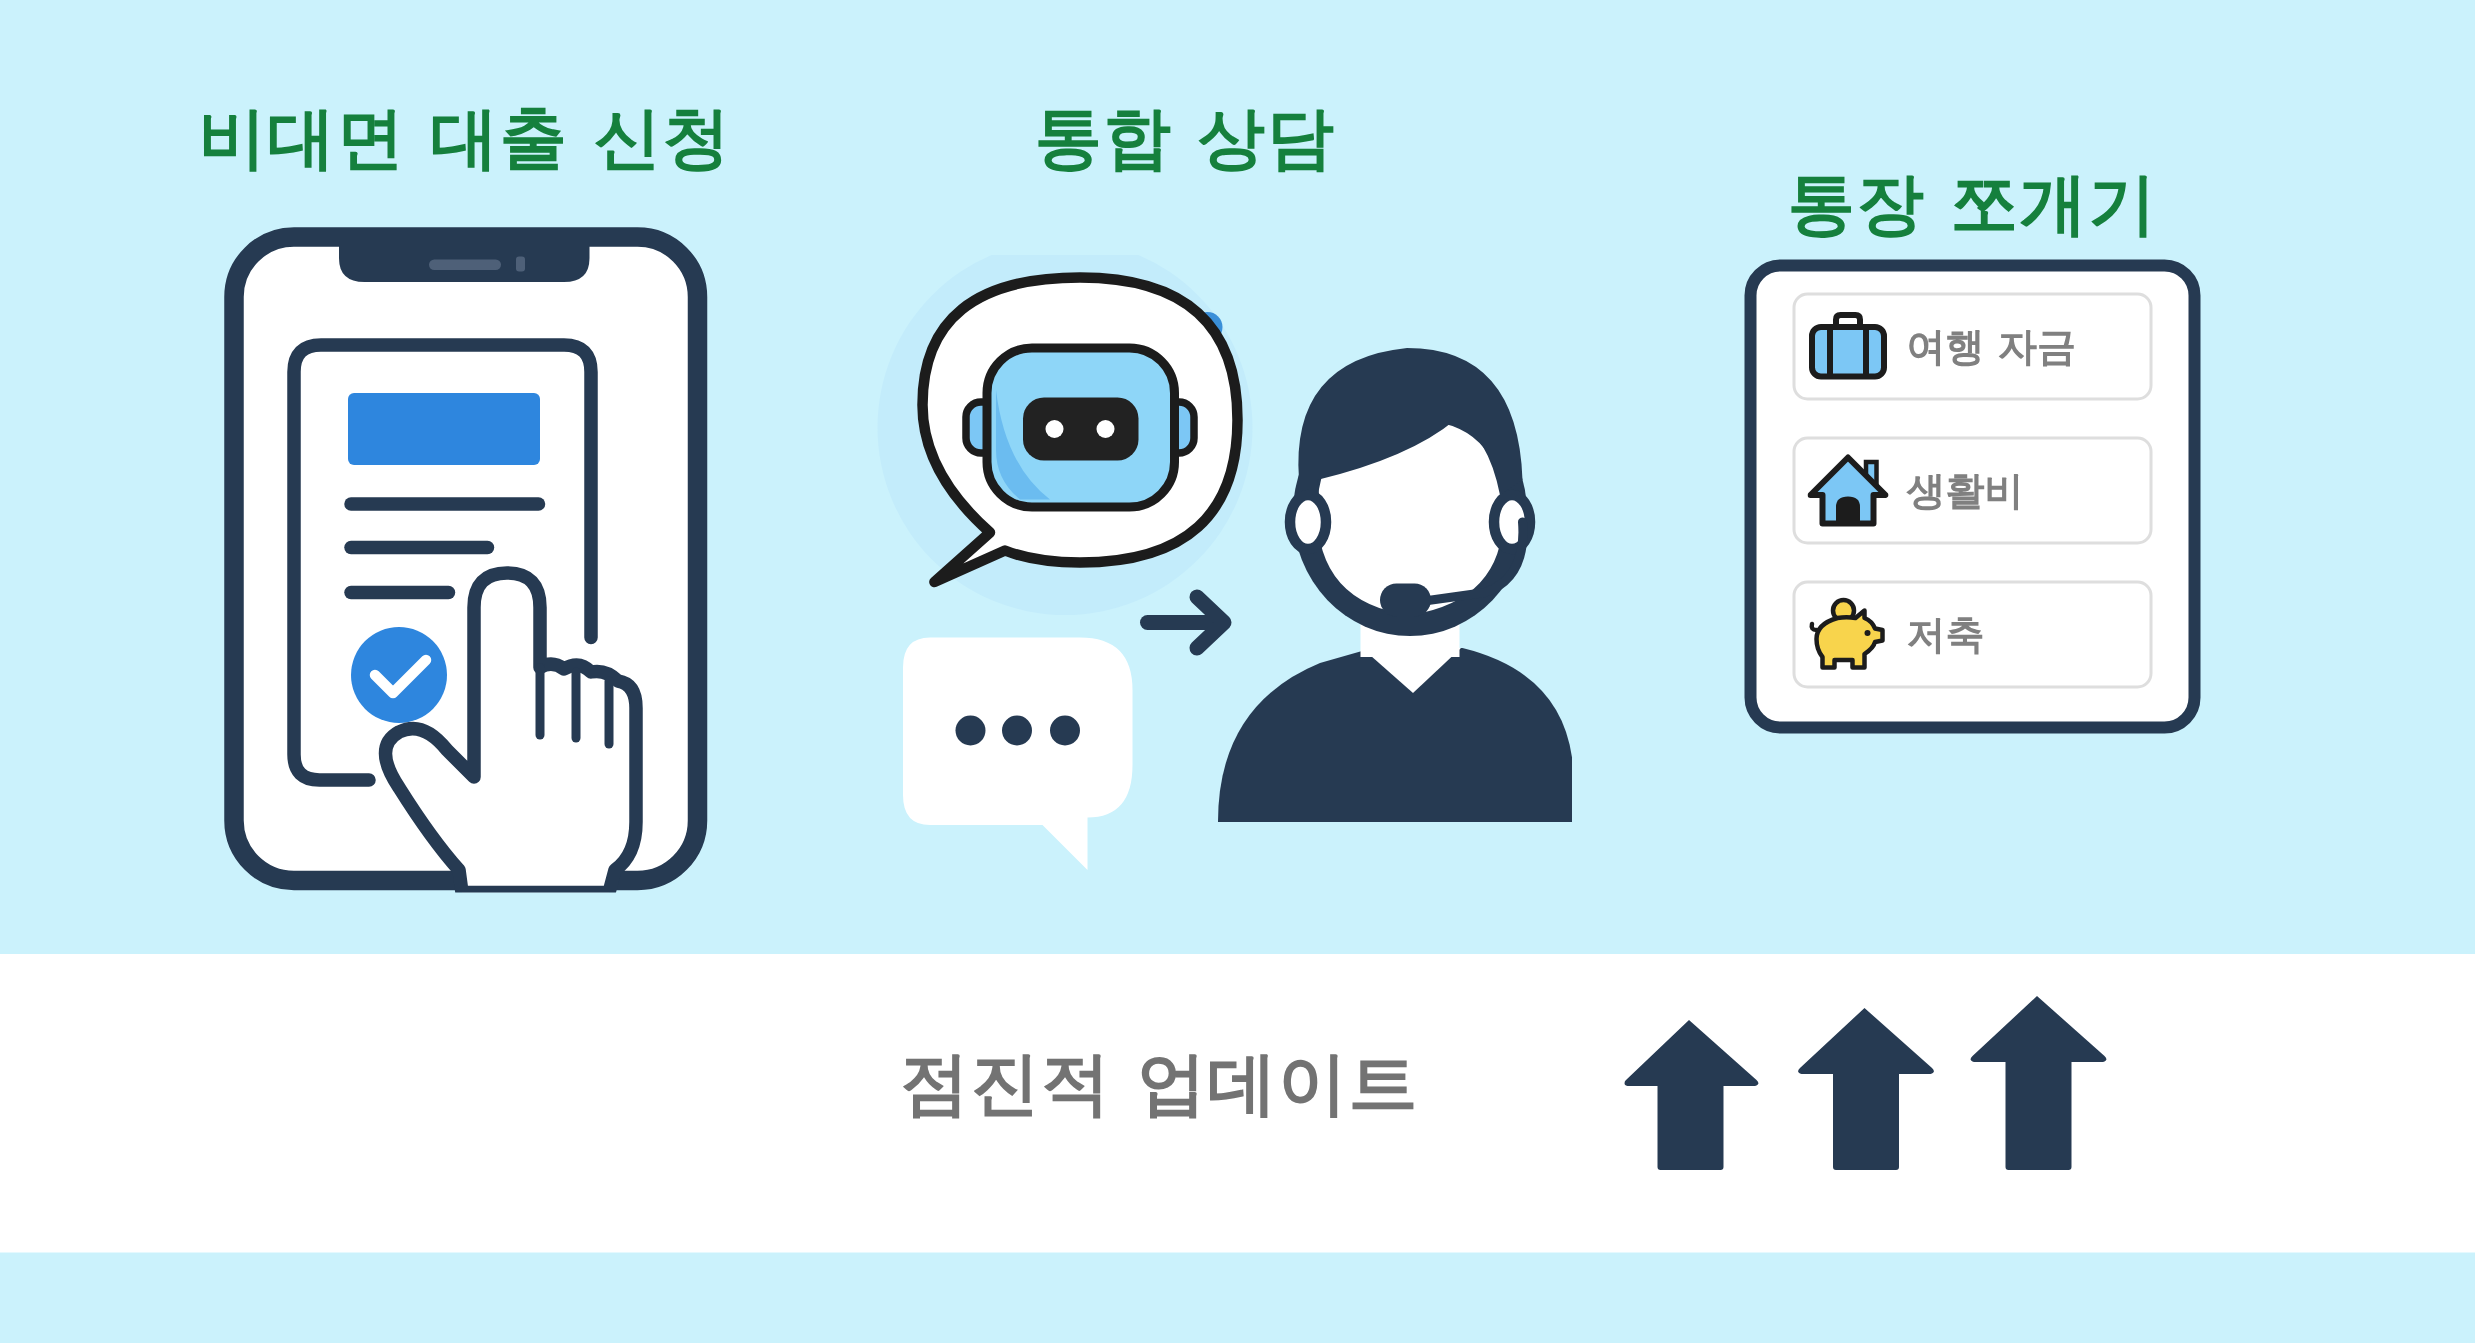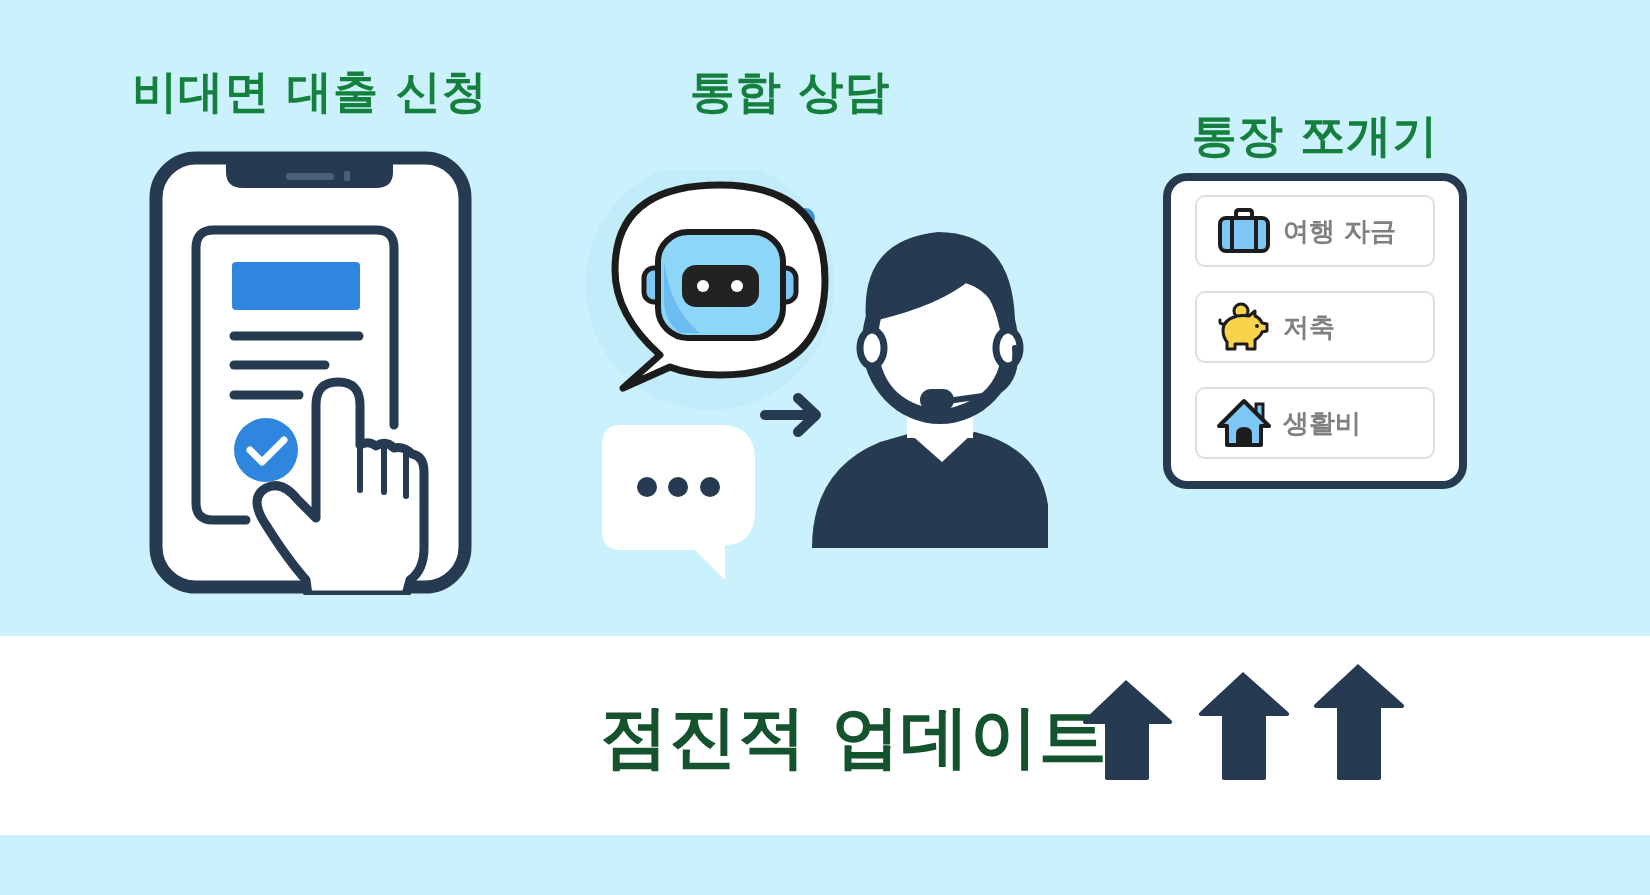--- a/index.html
+++ b/index.html
@@ -40,44 +40,44 @@
     padding: 14px 24px 0 24px;
   }
   .wallet-item {
     height: 72px;
     border: 2px solid #dedede;
     border-radius: 10px;
     background: #fff;
     margin-bottom: 24px;
     display: flex;
     align-items: center;
-    padding-left: 20px;
+    padding-left: 8px;
     cursor: pointer;
   }
   .wallet-item:last-child { margin-bottom: 0; }
   .wallet-item .wi-icon { width: 54px; height: 54px; display: flex; align-items: center; justify-content: center; }
   .wallet-item .wi-label {
     font-size: 26px;
     font-weight: bold;
     color: #808080;
     margin-left: 12px;
     white-space: nowrap;
   }
 
   
   #update-band {
     left: 0; top: 636px; width: 1650px; height: 199px;
     background: #ffffff;
   }
   #update-label {
     position: absolute;
     left: 600px; top: 692px;
-    font-size: 68px;
+    font-size: 46px;
     font-weight: bold;
-    color: #14532d;
+    color: #737373;
     letter-spacing: 1px;
     white-space: nowrap;
   }
   #arrows { left: 1083px; top: 662px; width: 340px; height: 120px; }
 </style>
 </head>
 <body>
 
 <div class="title" id="title-loan">비대면 대출 신청</div>
 <div class="title" id="title-consult">통합 상담</div>
@@ -168,38 +168,38 @@
         <rect x="2" y="10" width="48" height="33" rx="6" fill="#7cc7f5" stroke="#1c1c1c" stroke-width="4"></rect>
         <line x1="14" y1="11" x2="14" y2="42" stroke="#1c1c1c" stroke-width="4"></line>
         <line x1="38" y1="11" x2="38" y2="42" stroke="#1c1c1c" stroke-width="4"></line>
       </svg>
     </span>
     <span class="wi-label">여행 자금</span>
   </div>
   <div class="wallet-item">
     <span class="wi-icon">
       <svg width="54" height="50" viewBox="0 0 54 50">
+        <rect x="39" y="6" width="7" height="14" fill="#7cc7f5" stroke="#1c1c1c" stroke-width="3"></rect>
+        <path d="M 27 3 L 52 28 L 44 28 L 44 47 L 10 47 L 10 28 L 2 28 Z" fill="#7cc7f5" stroke="#1c1c1c" stroke-width="4" stroke-linejoin="round"></path>
+        <path d="M 19 47 L 19 36 Q 19 29 27 29 Q 35 29 35 36 L 35 47 Z" fill="#1c1c1c"></path>
+      </svg>
+    </span>
+    <span class="wi-label">생활비</span>
+  </div>
+  <div class="wallet-item">
+    <span class="wi-icon">
+      <svg width="54" height="50" viewBox="0 0 54 50">
         <circle cx="24" cy="9" r="7" fill="#f8d44c" stroke="#1c1c1c" stroke-width="3"></circle>
         <path d="M 6 22 Q 2 22 3 18" fill="none" stroke="#1c1c1c" stroke-width="3" stroke-linecap="round"></path>
         <path d="M 10 40 L 10 47 L 18 47 L 18 42 L 30 42 L 30 47 L 38 47 L 38 38 Q 44 34 45 30 L 50 29 L 50 22 L 45 21 Q 43 16 38 14 L 38 9 L 32 14 Q 26 13 20 14 Q 6 18 6 28 Q 6 35 10 40 Z" fill="#f8d44c" stroke="#1c1c1c" stroke-width="3" stroke-linejoin="round"></path>
         <circle cx="40" cy="24" r="2" fill="#1c1c1c"></circle>
       </svg>
     </span>
     <span class="wi-label">저축</span>
   </div>
-  <div class="wallet-item">
-    <span class="wi-icon">
-      <svg width="54" height="50" viewBox="0 0 54 50">
-        <rect x="39" y="6" width="7" height="14" fill="#7cc7f5" stroke="#1c1c1c" stroke-width="3"></rect>
-        <path d="M 27 3 L 52 28 L 44 28 L 44 47 L 10 47 L 10 28 L 2 28 Z" fill="#7cc7f5" stroke="#1c1c1c" stroke-width="4" stroke-linejoin="round"></path>
-        <path d="M 19 47 L 19 36 Q 19 29 27 29 Q 35 29 35 36 L 35 47 Z" fill="#1c1c1c"></path>
-      </svg>
-    </span>
-    <span class="wi-label">생활비</span>
-  </div>
 </div>
 
 <div class="abs" id="update-band"></div>
 <div id="update-label">점진적 업데이트</div>
 <svg class="abs" id="arrows" viewBox="0 0 340 120">
   <path d="M 43 18 L 88 58 Q 91 61 87 62 L 66 62 L 66 116 Q 66 118 64 118 L 24 118 Q 22 118 22 116 L 22 62 L 2 62 Q -2 61 1 58 Z" fill="#263a52"></path>
   <path d="M 160 10 L 205 50 Q 208 53 204 54 L 183 54 L 183 116 Q 183 118 181 118 L 141 118 Q 139 118 139 116 L 139 54 L 118 54 Q 114 53 117 50 Z" fill="#263a52"></path>
   <path d="M 275 2 L 320 42 Q 323 45 319 46 L 298 46 L 298 116 Q 298 118 296 118 L 256 118 Q 254 118 254 116 L 254 46 L 233 46 Q 229 45 232 42 Z" fill="#263a52"></path>
 </svg>
 

